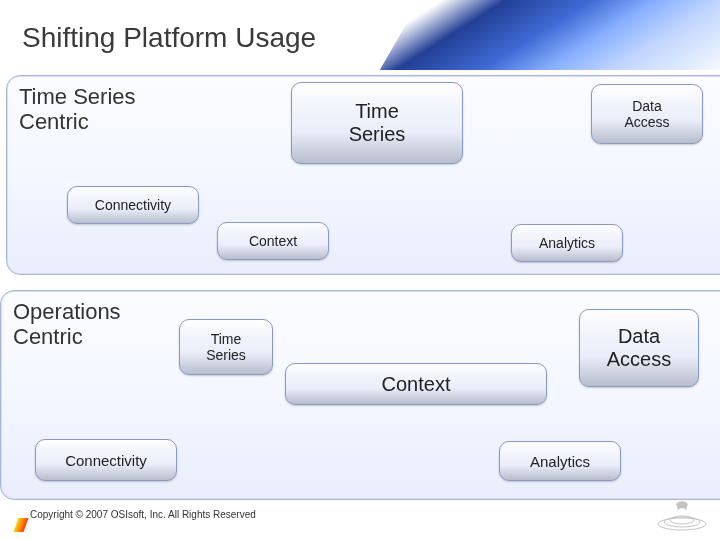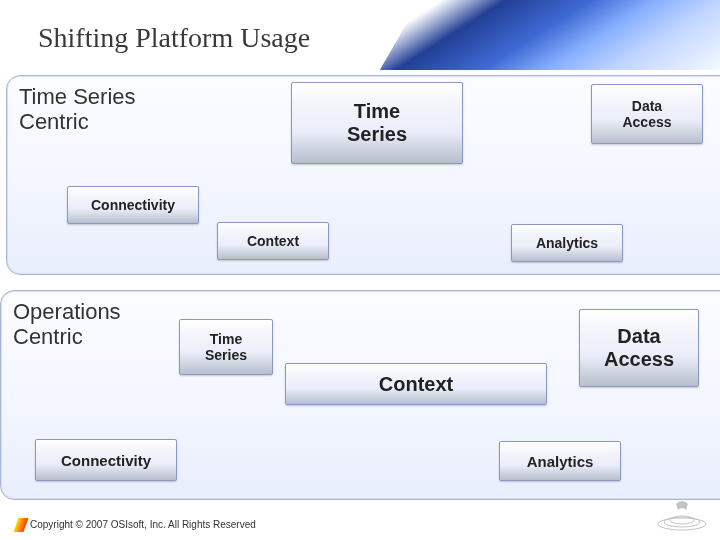--- a/index.html
+++ b/index.html
@@ -19,25 +19,24 @@
     width: 360px;
     height: 70px;
     background: linear-gradient(135deg, rgba(0,30,120,0.0) 0%, rgba(0,30,120,0.0) 5%, #0a2a8a 20%, #2a5ad0 40%, #7aa6ff 55%, #b8d0ff 70%, #fff 100%);
     transform: skewX(-30deg) translateX(40px);
     opacity: 0.9;
     pointer-events: none;
   }
   .title {
     position: absolute;
     top: 22px;
-    left: 38px;
+    left: 22px;
     font-size: 28px;
     color: #3a3a3a;
     font-weight: normal;
-    font-family: Liberation Serif, serif;
   }
   .panel {
     position: absolute;
     border: 1px solid #aab6d8;
     border-radius: 14px;
     background: linear-gradient(#fbfcff 0%, #f4f7ff 50%, #e9eefc 100%);
     box-shadow: inset 0 0 0 1px #d7def3;
     padding-left: 23px;
   }
   .panel-top { top: 75px; left: 6px; width: 708px; height: 198px; }
@@ -46,42 +45,42 @@
     position: absolute;
     top: 8px;
     left: 12px;
     font-size: 22px;
     color: #333;
     line-height: 1.15;
   }
   .box {
     position: absolute;
     border: 1px solid #8a98c4;
-    border-radius: 2px;
+    border-radius: 10px;
     background: linear-gradient(#ffffff 0%, #f2f4fb 30%, #ebeefa 60%, #b7becc 100%);
     display: flex;
     align-items: center;
     justify-content: center;
     text-align: center;
     color: #222;
-    font-weight: bold;
+    font-weight: normal;
     box-shadow: 0 1px 2px rgba(0,0,0,0.2);
   }
   .subtext {
     position: absolute;
     font-size: 14px;
     font-weight: bold;
     color: #222;
     width: 100%;
     text-align: center;
   }
   .copyright {
     position: absolute;
     left: 30px;
-    bottom: 10px;
+    bottom: 20px;
     font-size: 10px;
     color: #333;
     margin-top: 24px;
   }
   .copy-accent {
     position: absolute;
     left: 16px;
     bottom: 8px;
     width: 10px;
     height: 14px;

